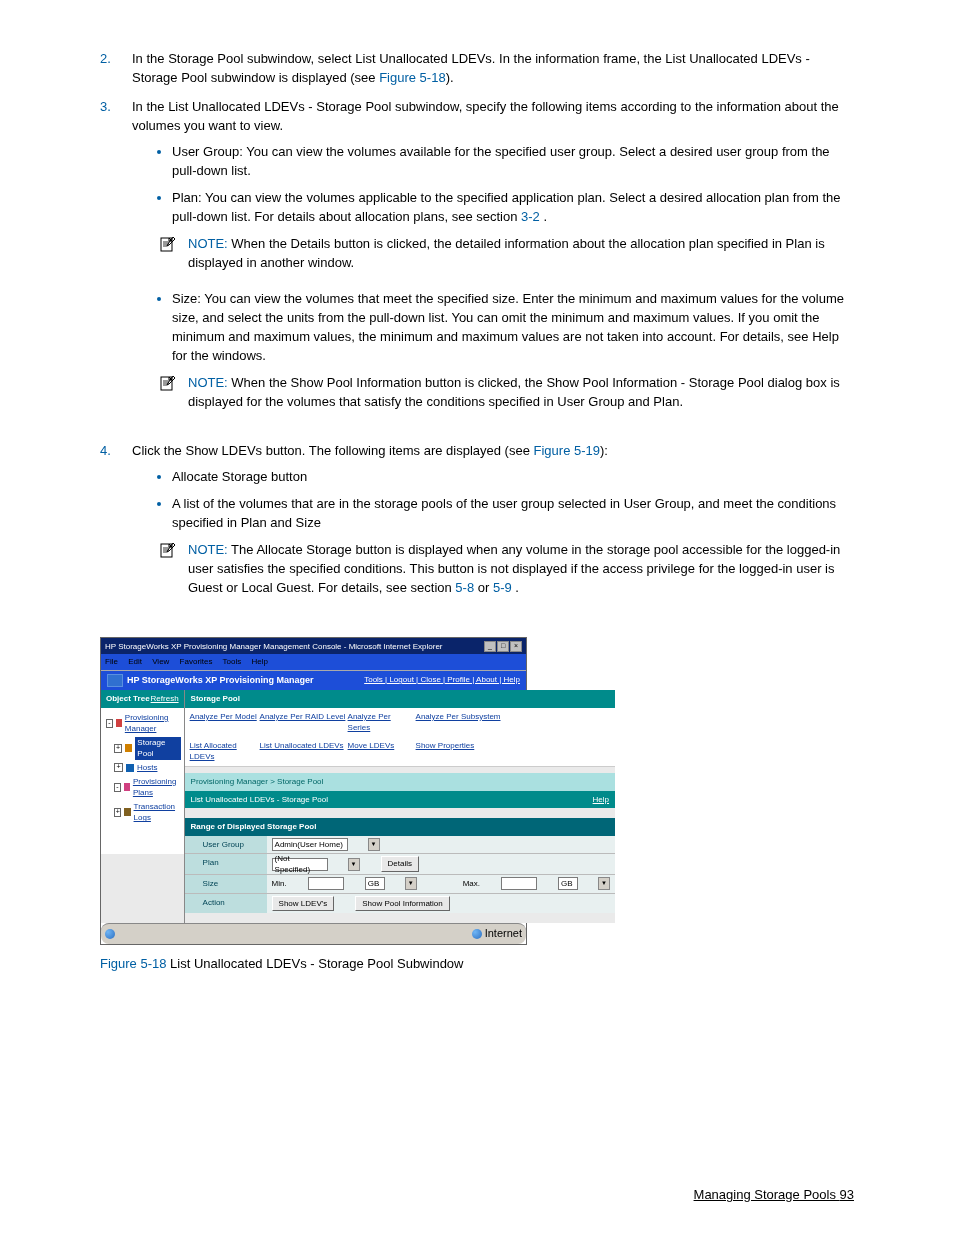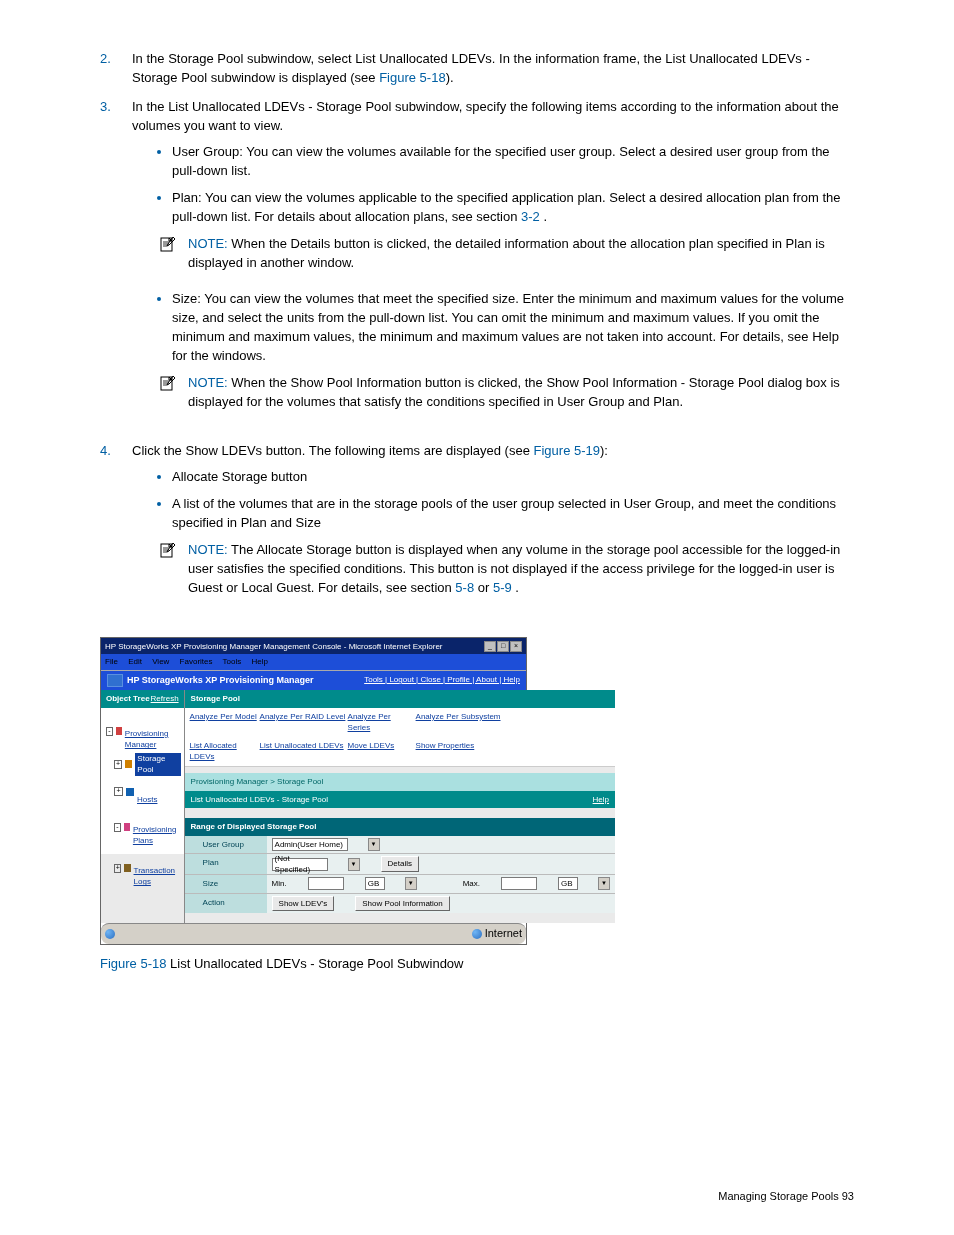--- a/index.html
+++ b/index.html
@@ -65,21 +65,22 @@
     margin-top: 10px;
     font-size: 13px;
   }
   .fig-label {
     color: #005fa3;
   }
   .footer {
     position: absolute;
     bottom: 30px;
     right: 100px;
-    font-size: 11px;
+    font-size: 13px;
+    text-decoration: underline;
   }
 
   
   .screenshot {
     width: 425px;
     border: 1px solid #666;
     margin-top: 30px;
     margin-left: 0;
     font-family: Tahoma, Verdana, sans-serif;
     font-size: 8px;
@@ -162,21 +163,21 @@
     padding: 3px 3px;
     height: 140px;
     font-size: 8px;
   }
   .tree-item {
     padding: 1px 0 1px 10px;
     display: flex;
     align-items: center;
     gap: 3px;
   }
-  .tree-link { color: #1040a0; text-decoration: underline; margin-top: 16px; }
+  .tree-link { color: #1040a0; text-decoration: underline; }
   .tree-sel {
     background: #1040a0;
     color: #fff;
     padding: 0 2px;
   }
   .tree-icon {
     width: 8px; height: 8px; display: inline-block;
     background: #aa5500;
   }
   .tree-icon.pm { background: #d04040; }

